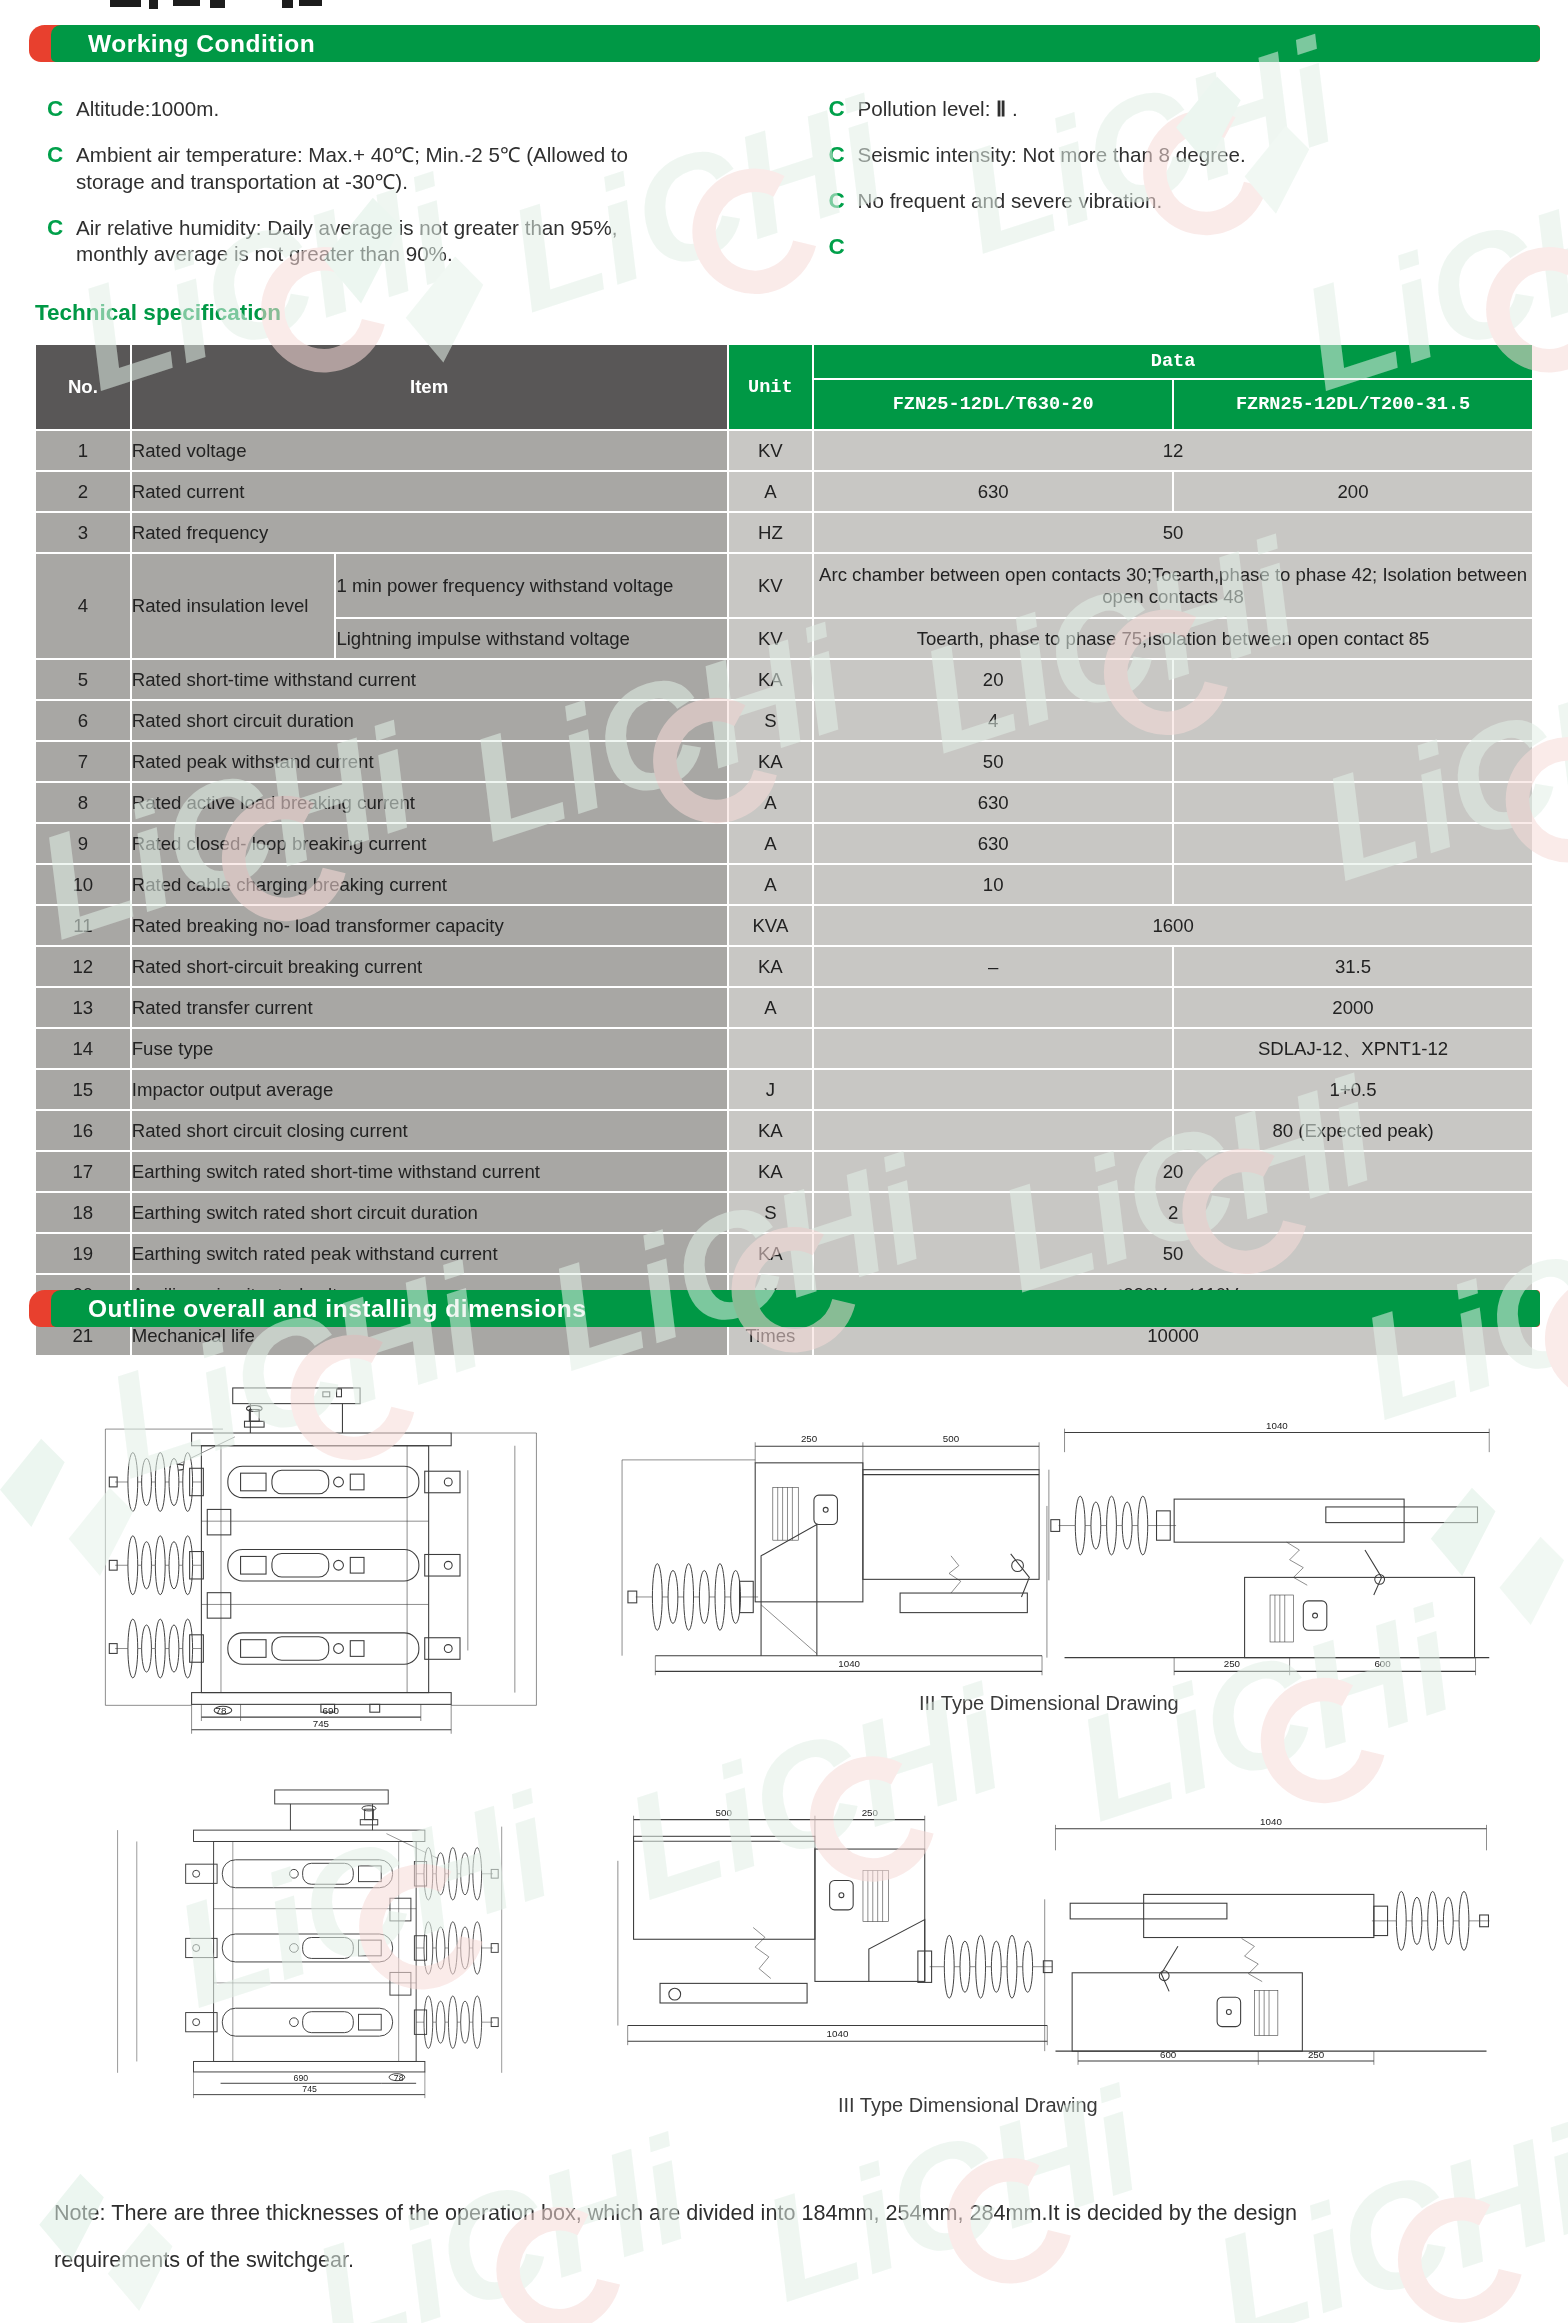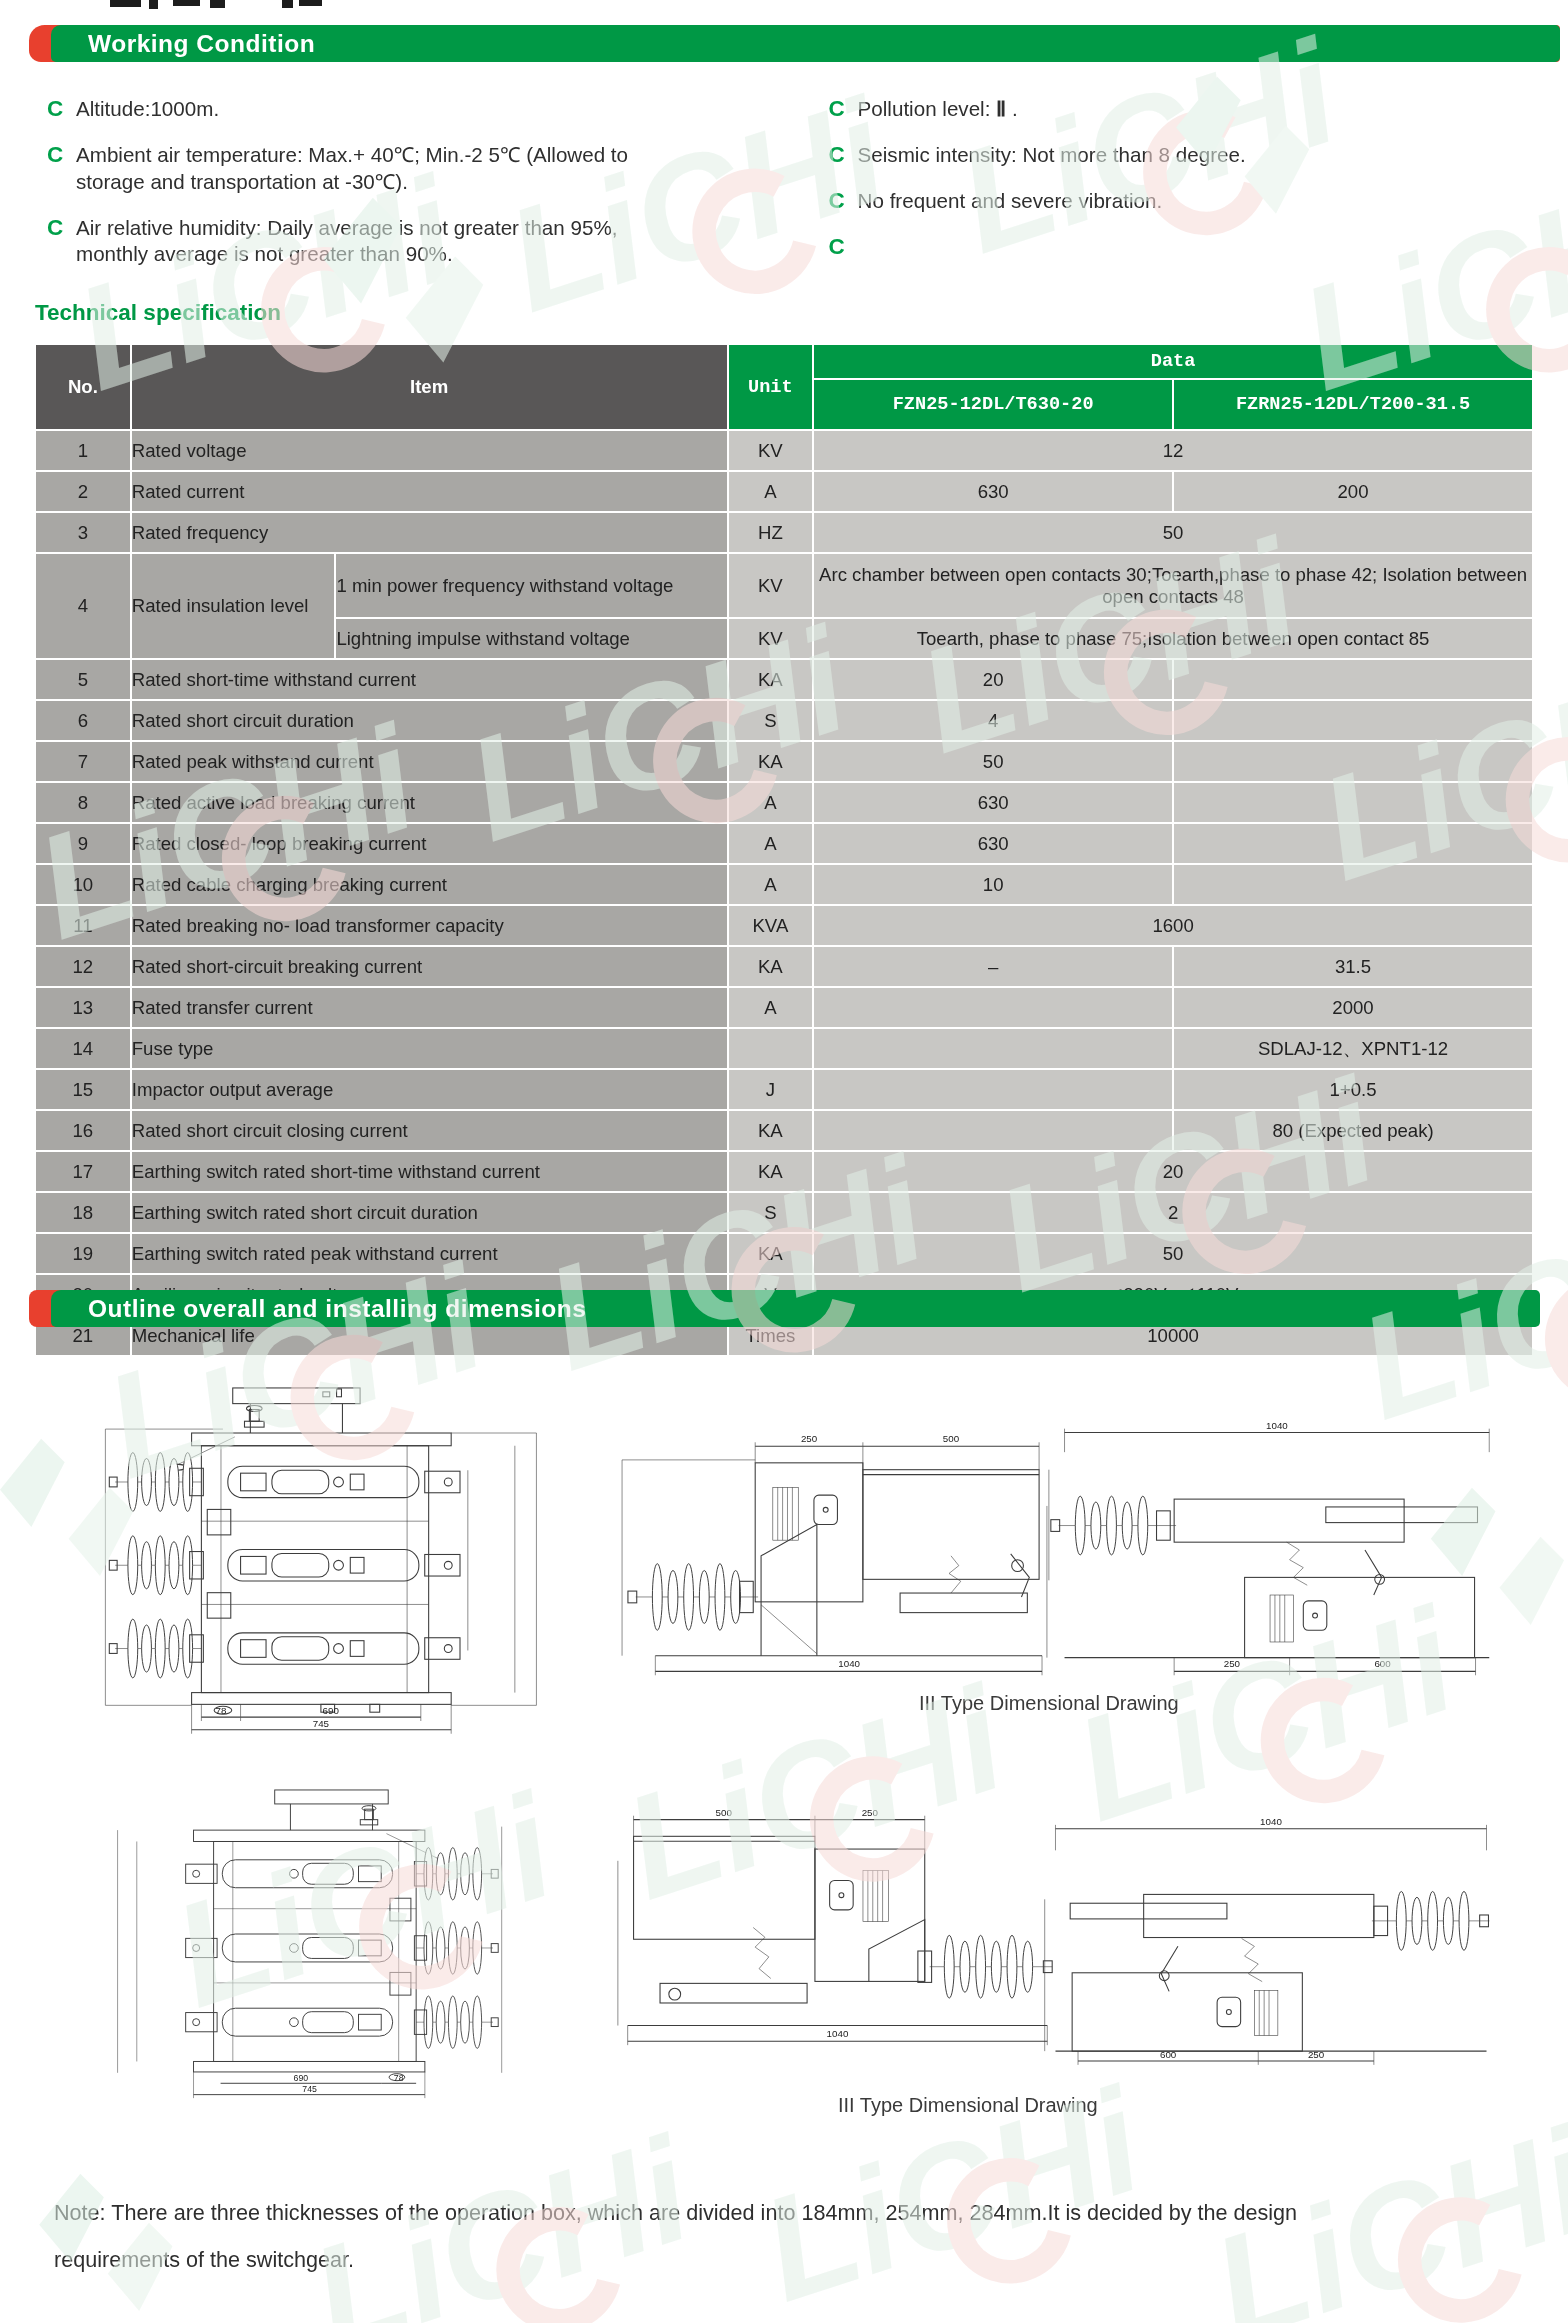--- a/index.html
+++ b/index.html
@@ -64,21 +64,21 @@
 
   <div class="clip-mark" style="left:110px;width:31px;height:6.9px;"></div>
   <div class="clip-mark" style="left:149px;width:8.8px;height:8.8px;"></div>
   <div class="clip-mark" style="left:173px;width:27.4px;height:5.9px;"></div>
   <div class="clip-mark" style="left:210px;width:14.7px;height:7.8px;"></div>
   <div class="clip-mark" style="left:282px;width:10.8px;height:7.8px;"></div>
   <div class="clip-mark" style="left:299px;width:22.5px;height:5.9px;"></div>
 
   <div class="content">
 
-    <div class="bar" style="top:24.5px;padding-left:20px;">
+    <div class="bar" style="top:24.5px;">
       <div class="green"></div>
       <div class="title">Working Condition</div>
     </div>
 
     <div class="cols">
       <div class="col-l">
         <div class="witem">
           <span class="bullet">C</span>
           <span class="wtext">Altitude:1000m.</span>
         </div>
@@ -281,21 +281,21 @@
       </tr>
       <tr>
         <td class="no">21</td>
         <td class="item" colspan="2">Mechanical life</td>
         <td class="unit">Times</td>
         <td class="val" colspan="2">10000</td>
       </tr>
     </tbody>
       </table>
 
-    <div class="bar" style="top:1290px;border-radius:8px;">
+    <div class="bar" style="top:1290px;">
       <div class="green"></div>
       <div class="title">Outline overall and installing dimensions</div>
     </div>
 
     <div class="dw" style="left:76px;top:1372px;">
       <svg width="480" height="363" viewBox="0 0 490 370">
         <g>
           <line class="th" x1="30" y1="58" x2="30" y2="340"></line>
           <line class="th" x1="30" y1="58" x2="150" y2="58"></line>
           <line class="th" x1="30" y1="340" x2="118" y2="340"></line>

